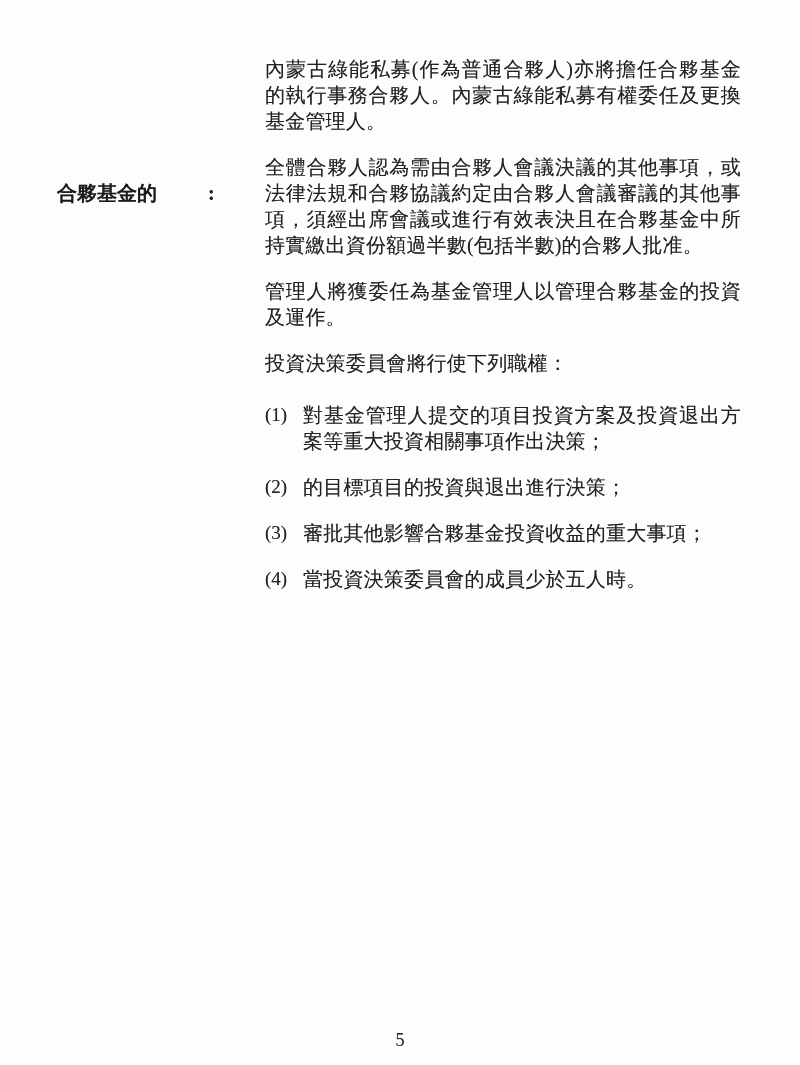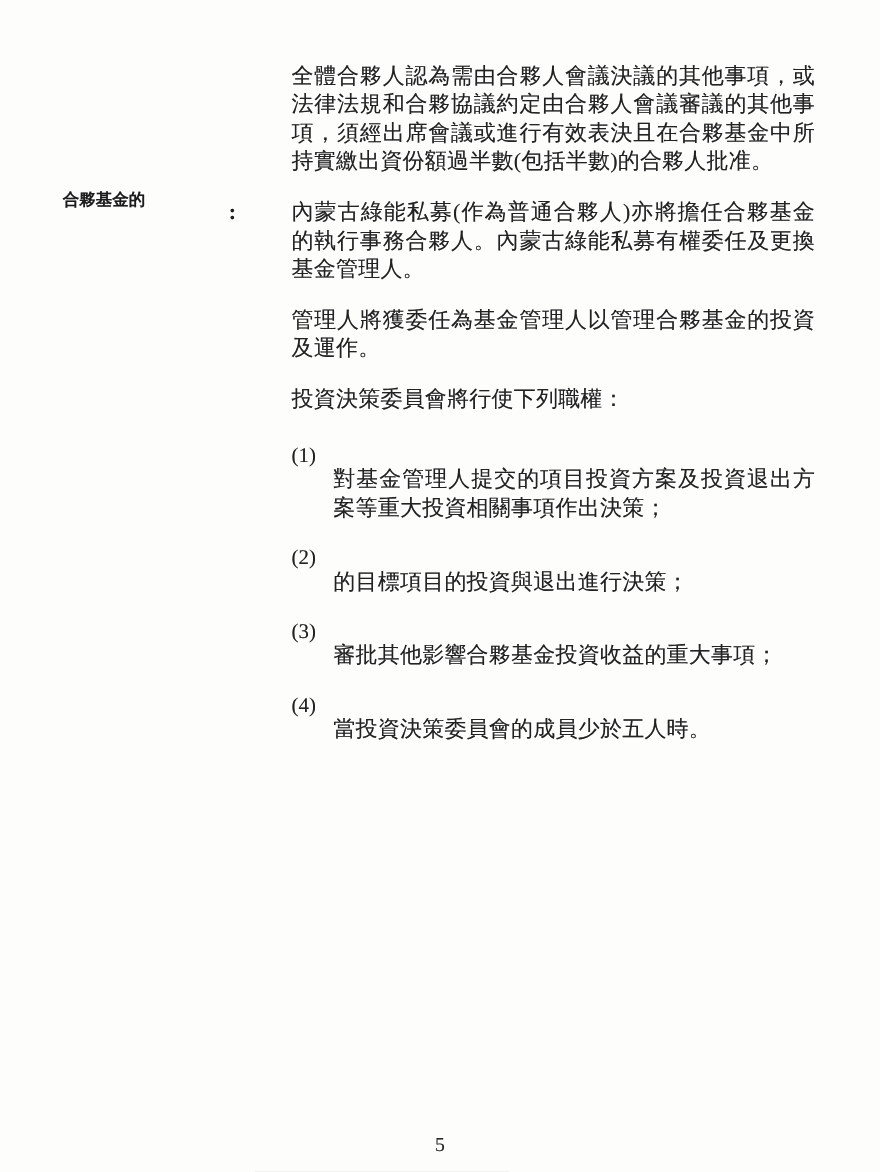--- a/index.html
+++ b/index.html
@@ -29,25 +29,25 @@
     font-size: 20px;
     line-height: 26px;
     text-align: justify;
     text-justify: inter-ideograph;
     letter-spacing: 0.2px;
   }
   
   .side-label {
     position: absolute;
     left: 57px;
-    top: 168px;
+    top: 180px;
     width: 140px;
     font-family: "Liberation Sans", sans-serif;
     font-weight: bold;
-    font-size: 15px;
+    font-size: 20px;
     line-height: 27px;
     color: #1c1c1c;
   }
   .side-colon {
     position: absolute;
     left: 208px;
     top: 180px;
     font-size: 20px;
     line-height: 26px;
     font-weight: bold;
@@ -67,21 +67,20 @@
     flex: 0 0 38px;
     width: 38px;
     font-size: 19px;
     letter-spacing: 0;
   }
   .list-text {
     flex: 1;
     text-align: justify;
     text-justify: inter-ideograph;
     letter-spacing: 0.2px;
-    margin-top: 21px;
   }
   .page-number {
     position: absolute;
     top: 1028px;
     left: 0;
     width: 100%;
     text-align: center;
     font-size: 18px;
     line-height: 24px;
     color: #2a2a2a;
@@ -92,22 +91,22 @@
 
 <div class="page">
 
   <div class="side-label">
     <div>合夥基金的</div>
   </div>
 
   <div class="side-colon">:</div>
 
   <div class="content">
+    <p class="para">內蒙古綠能私募(作為普通合夥人)亦將擔任合夥基金的執行事務合夥人。內蒙古綠能私募有權委任及更換基金管理人。</p>
     <p class="para">全體合夥人認為需由合夥人會議決議的其他事項，或法律法規和合夥協議約定由合夥人會議審議的其他事項，須經出席會議或進行有效表決且在合夥基金中所持實繳出資份額過半數(包括半數)的合夥人批准。</p>
-    <p class="para">內蒙古綠能私募(作為普通合夥人)亦將擔任合夥基金的執行事務合夥人。內蒙古綠能私募有權委任及更換基金管理人。</p>
     <p class="para">管理人將獲委任為基金管理人以管理合夥基金的投資及運作。</p>
     <p class="para">投資決策委員會將行使下列職權：</p>
 
     <div class="num-list">
       <div class="list-item">
         <span class="list-marker">(1)</span>
         <span class="list-text">對基金管理人提交的項目投資方案及投資退出方案等重大投資相關事項作出決策；</span>
       </div>
       <div class="list-item">
         <span class="list-marker">(2)</span>

